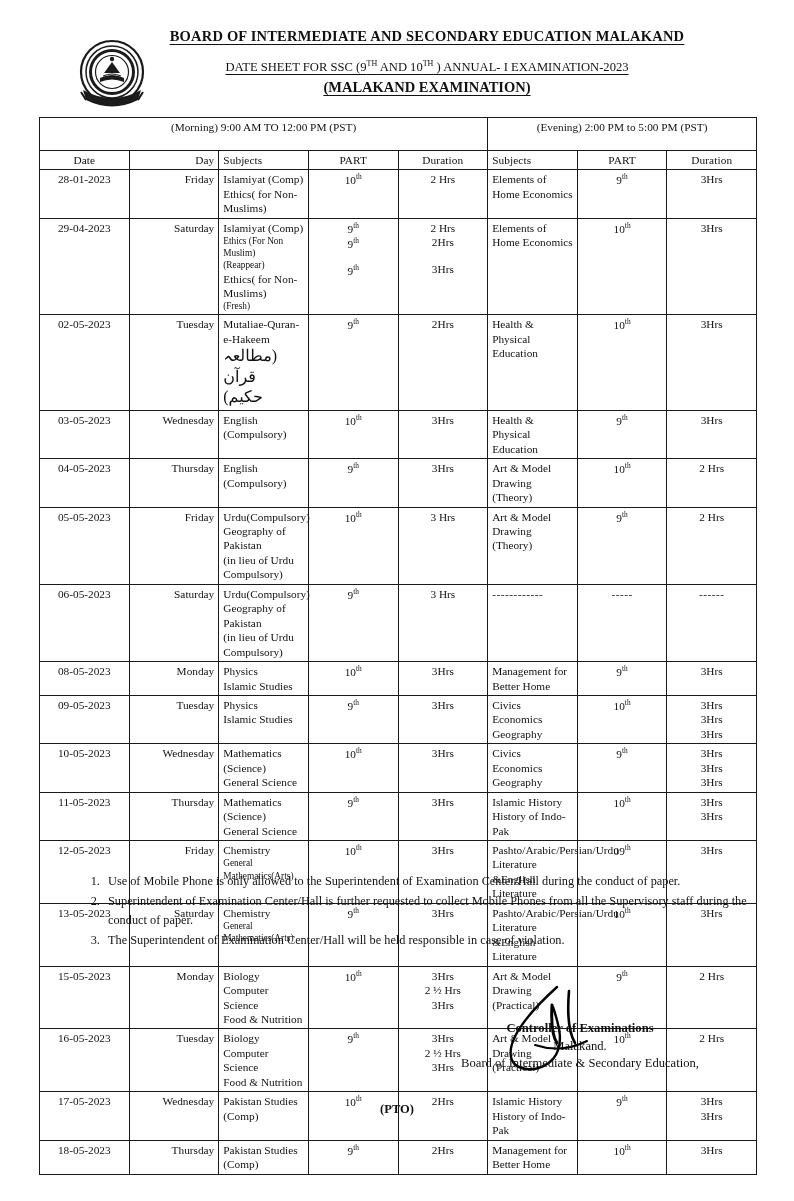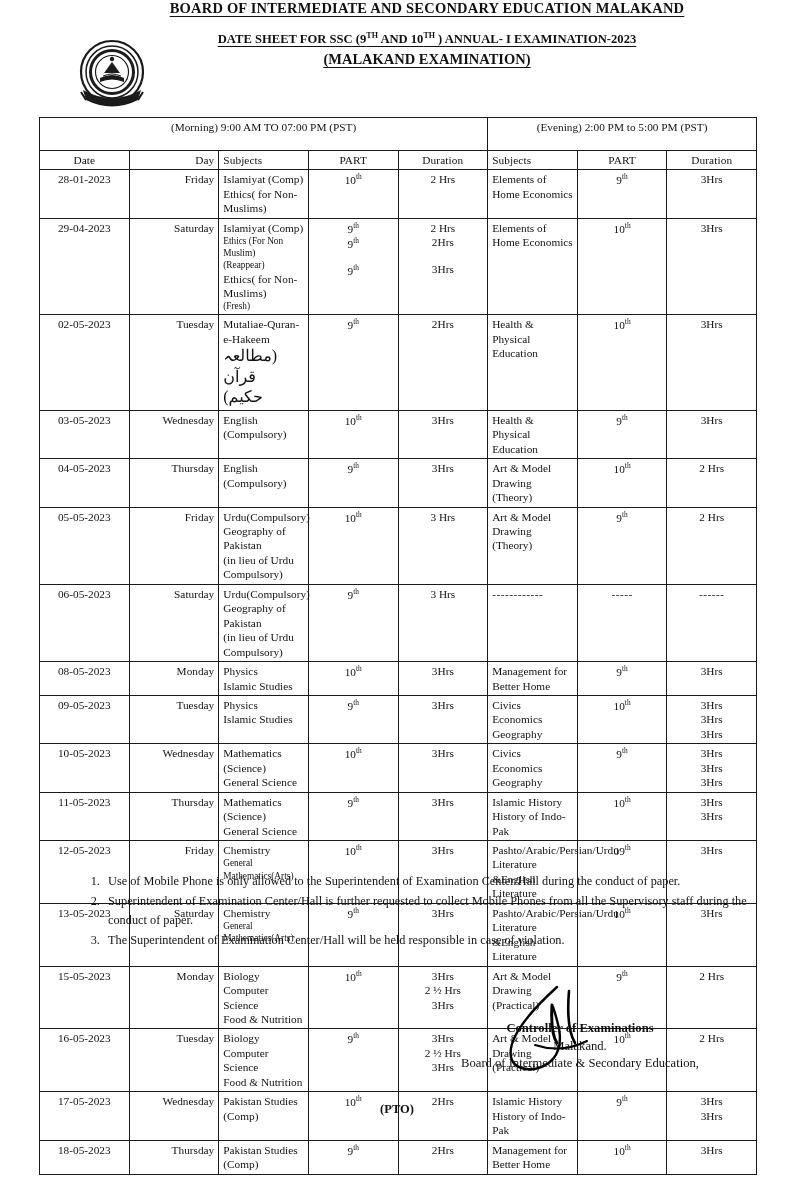--- a/index.html
+++ b/index.html
@@ -12,20 +12,21 @@
     height: 1201px;
     position: relative;
     font-family: "Liberation Serif", serif;
     color: #111111;
     overflow: hidden;
   }
 
   
   .header {
     position: relative;
+    padding-top: 28px;
     text-align: center;
   }
   .logo-wrap {
     position: absolute;
     left: 73px;
     top: 38px;
     width: 78px;
     height: 76px;
   }
   .logo-wrap svg { display: block; }
@@ -36,21 +37,21 @@
   .doc-title {
     font-size: 14.5px;
     font-weight: bold;
     letter-spacing: 0.2px;
     text-decoration: underline;
     text-underline-offset: 3px;
     margin: 0 0 14px 0;
   }
   .doc-subtitle {
     font-size: 12.6px;
-    font-weight: bold;
+    font-weight: normal;
     text-decoration: underline;
     text-underline-offset: 3px;
     margin: 0 0 4px 0;
   }
   .doc-subtitle sup { font-size: 8px; vertical-align: super; }
   .doc-mode {
     font-size: 14.5px;
     font-weight: bold;
     text-decoration: underline;
     text-underline-offset: 3px;
@@ -187,21 +188,21 @@
       <span>DATE SHEET FOR SSC (9</span><sup>TH</sup><span> AND 10</span><sup>TH</sup><span> ) ANNUAL- I EXAMINATION-2023</span>
     </div>
     <div class="doc-mode">(MALAKAND EXAMINATION)</div>
   </div>
 </div>
 
 <div class="sheet-wrap">
   <table class="datesheet">
     <thead>
       <tr>
-        <th class="session-head" colspan="5">(Morning) 9:00 AM TO 07:00 PM (PST)</th>
+        <th class="session-head" colspan="5">(Morning) 9:00 AM TO 12:00 PM (PST)</th>
         <th class="session-head" colspan="3">(Evening) 2:00 PM to 5:00 PM (PST)</th>
       </tr>
       <tr>
         <th class="col-head c-date">Date</th>
         <th class="col-head c-day">Day</th>
         <th class="col-head c-subj">Subjects</th>
         <th class="col-head c-part">PART</th>
         <th class="col-head c-dur">Duration</th>
         <th class="col-head c-subj2">Subjects</th>
         <th class="col-head c-part2">PART</th>

